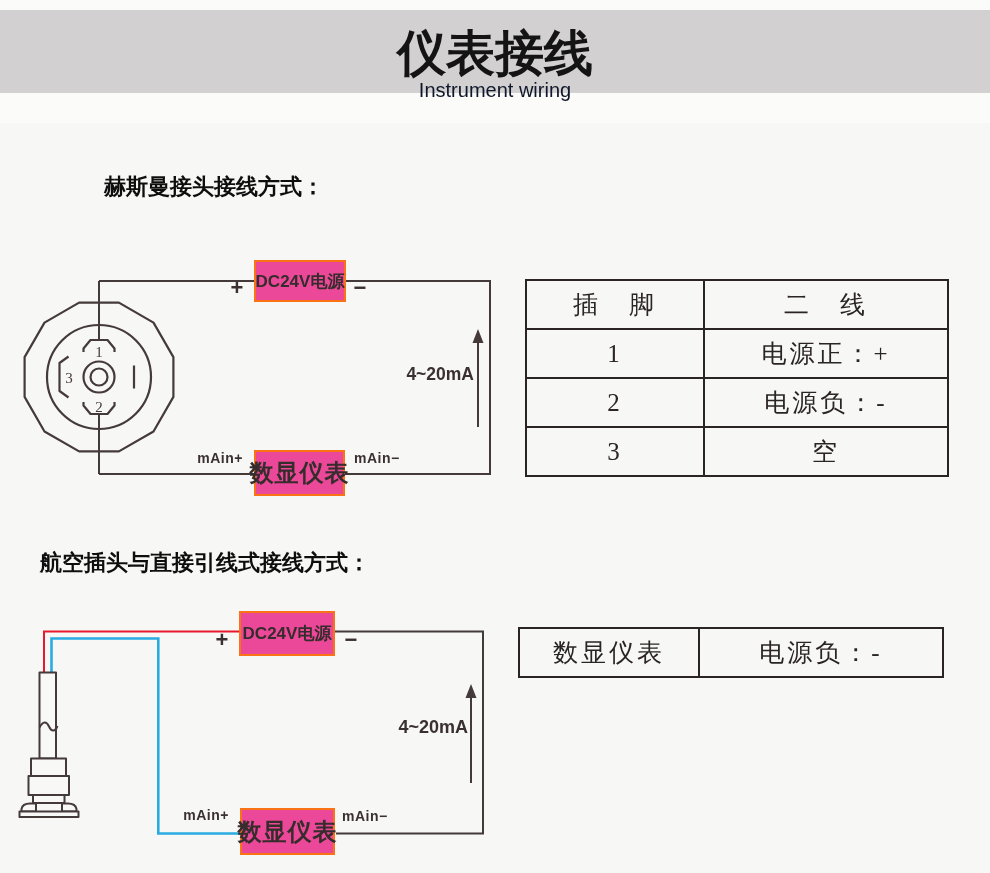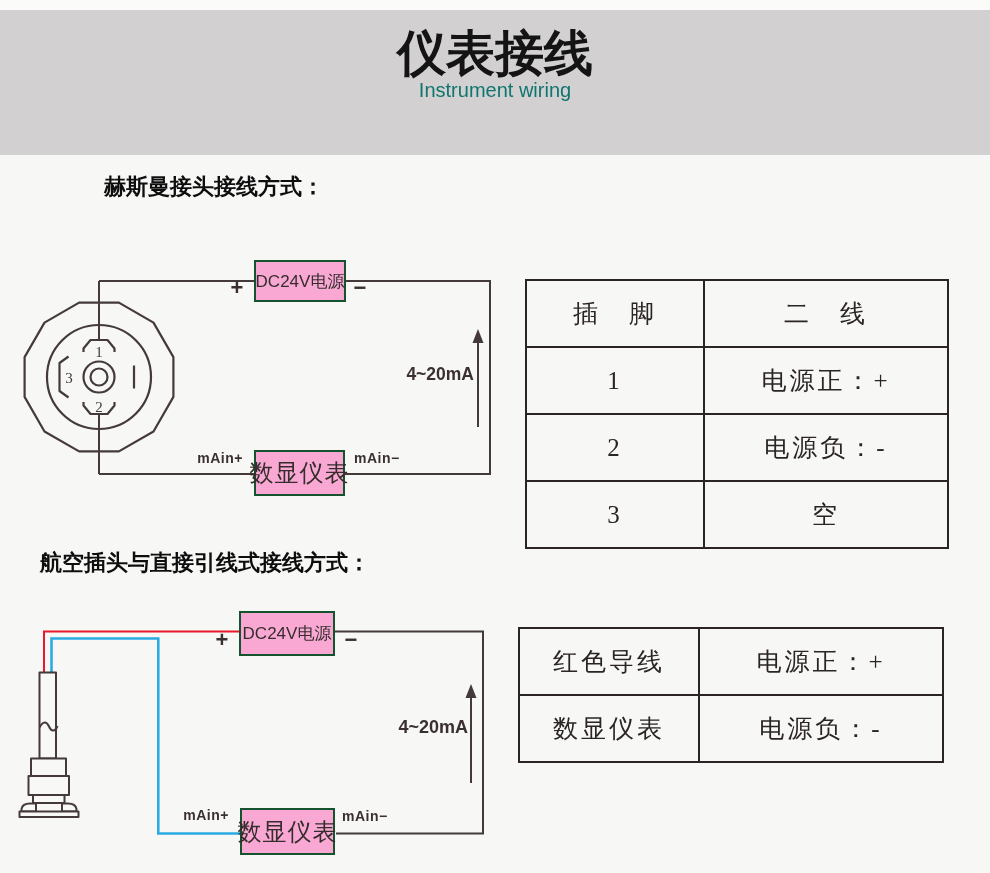--- a/index.html
+++ b/index.html
@@ -3,32 +3,32 @@
 <meta charset="utf-8">
 <style>
   html,body{margin:0;padding:0;}
   body{
     width:990px;height:873px;position:relative;overflow:hidden;
     background:#fbfbfa;
     font-family:"Liberation Sans","DejaVu Sans",sans-serif;
   }
   .content-bg{position:absolute;left:0;top:123px;width:990px;height:750px;background:#f7f7f6;}
   
-  .band{position:absolute;left:0;top:10px;width:990px;height:145px;background:#d2d0d1;text-align:center;}
+  .band{position:absolute;left:0;top:10px;width:990px;height:83px;background:#d2d0d1;text-align:center;}
   .band .title{margin-top:17px;font-size:49px;line-height:52px;font-weight:bold;color:#141414;letter-spacing:0px;}
-  .band .subtitle{font-size:20px;line-height:20px;color:#0f766e;margin-top:1px;}
+  .band .subtitle{font-size:20px;line-height:20px;color:#0f172a;margin-top:1px;}
   
   .heading{position:absolute;font-size:22px;font-weight:bold;color:#0e0e0e;white-space:nowrap;}
   .heading.h1{left:60px;top:172px;margin-left:44px;}
   .heading.h2{left:40px;top:548px;font-family:Liberation Mono, monospace;}
   
   svg.wires{position:absolute;left:0;top:0;}
   
-  .dbox{position:absolute;border:2px solid #14532d;background:#f9a8d4;display:flex;align-items:center;justify-content:center;
-        font-weight:normal;color:#352c2c;box-sizing:border-box;white-space:nowrap;}
+  .dbox{position:absolute;border:2px solid #f97316;background:#ec4899;display:flex;align-items:center;justify-content:center;
+        font-weight:bold;color:#352c2c;box-sizing:border-box;white-space:nowrap;}
   .dbox.power{font-size:17px;letter-spacing:0px;}
   .dbox.meter{font-size:24px;letter-spacing:1px;}
   #d1-power{left:254px;top:260px;width:92px;height:42px;}
   #d1-meter{left:254px;top:450px;width:91px;height:46px;}
   #d2-power{left:239px;top:611px;width:96px;height:45px;}
   #d2-meter{left:240px;top:808px;width:95px;height:47px;}
   
   .wlabel{position:absolute;font-weight:bold;color:#3a3030;white-space:nowrap;}
   .sign{font-size:22px;line-height:24px;width:22px;text-align:center;}
   #d1-plus{left:226px;top:276px;} #d1-minus{left:349px;top:276px;}
@@ -39,21 +39,21 @@
   #d2-mainplus{left:180px;top:808px;width:49px;text-align:right;}
   #d2-mainminus{left:342px;top:809px;width:52px;text-align:left;}
   .cur-lbl{font-size:17.5px;line-height:19px;text-align:right;width:78px;}
   #d1-current{left:396px;top:365px;}
   #d2-current{left:390px;top:718px;font-size:18px;}
   
   table.wire-table{position:absolute;border-collapse:collapse;table-layout:fixed;
     font-family:"Liberation Serif","DejaVu Serif",serif;font-size:25px;color:#2b2424;background:transparent;}
   table.wire-table th,table.wire-table td{
     border:2px solid #2b2424;text-align:center;vertical-align:middle;
-    font-weight:normal;letter-spacing:3px;padding:9px;height:47px;}
+    font-weight:normal;letter-spacing:3px;padding:0;height:47px;}
   #table1{left:525px;top:279px;width:422px;}
   #table2{left:518px;top:627px;width:424px;}
   #table1 col.c1{width:178px;} #table1 col.c2{width:244px;}
   #table2 col.c1{width:180px;} #table2 col.c2{width:244px;}
 </style>
 </head>
 <body>
 
 <div class="content-bg"></div>
 
@@ -150,21 +150,17 @@
 </tbody>
   </table>
 
 <table id="table2" class="wire-table">
   <colgroup>
       <col class="c1">
       <col class="c2">
     </colgroup>
   <tbody>
   <tr>
-    <td>红色导线</td>
-    <td>电源正：+</td>
-  </tr>
-  <tr>
     <td>数显仪表</td>
     <td>电源负：-</td>
   </tr>
 </tbody>
   </table>
 
 </body></html>

